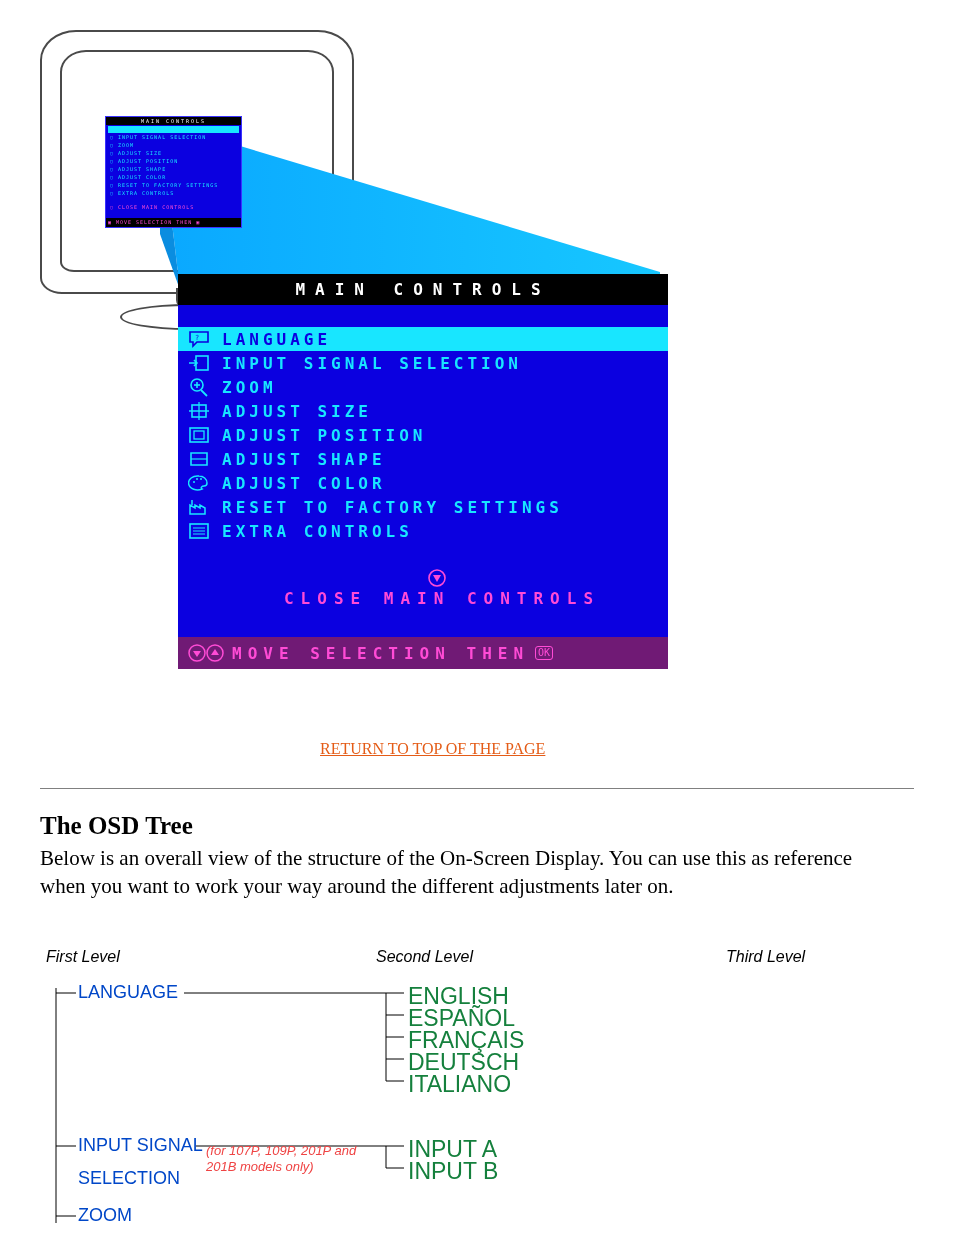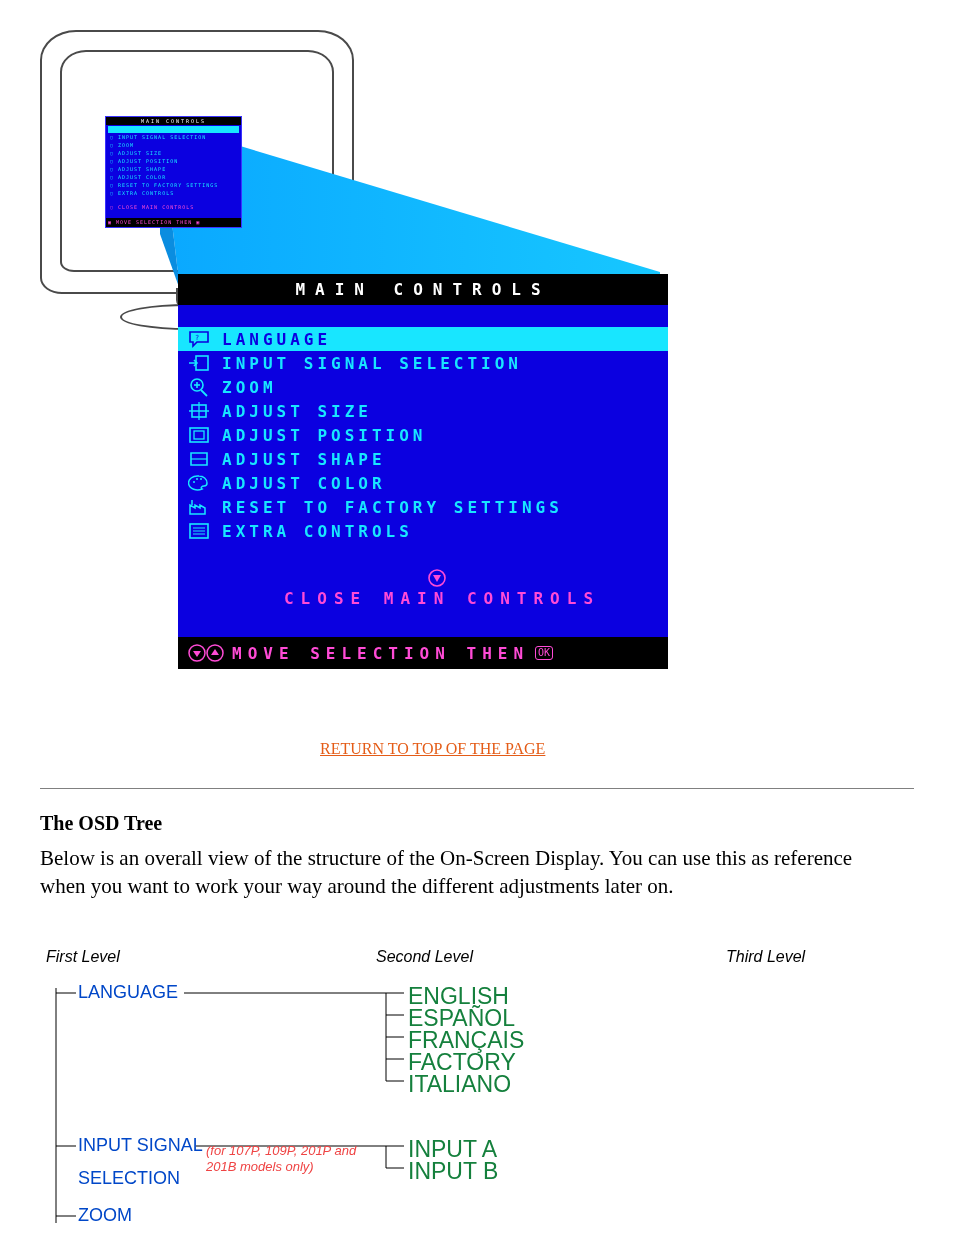--- a/index.html
+++ b/index.html
@@ -178,21 +178,21 @@
     color: #ff4bd6;
     width: 26px;
   }
   .osd-close .osd-label {
     color: #ff4bd6;
     letter-spacing: 7px;
   }
   .osd-footer {
     position: absolute;
     left: 0; right: 0; bottom: 0;
-    background: #000000;
+    background: #701a75;
     display: flex;
     align-items: center;
     padding: 5px 8px;
   }
   .osd-footer .osd-icon {
     color: #ff4bd6;
     width: 40px;
   }
   .osd-footer .osd-label {
     color: #ff4bd6;
@@ -231,21 +231,21 @@
     right: 40px;
     top: 788px;
     border-top: 1px solid #808080;
   }
   
   .tree-heading {
     position: absolute;
     left: 40px;
     top: 812px;
     font-family: Georgia, "Times New Roman", serif;
-    font-size: 20px;
+    font-size: 25px;
     font-weight: bold;
     color: #000;
   }
   .tree-para {
     position: absolute;
     left: 40px;
     top: 844px;
     width: 860px;
     font-family: Georgia, "Times New Roman", serif;
     font-size: 21px;
@@ -503,20 +503,20 @@
 
     <div class="lvl1" style="left:32px; top:187px;">INPUT SIGNAL</div>
     <div class="lvl1" style="left:32px; top:220px;">SELECTION</div>
     <div class="note" style="left:160px; top:195px; width:170px;">(for 107P, 109P, 201P and 201B models only)</div>
 
     <div class="lvl1" style="left:32px; top:257px;">ZOOM</div>
 
     <div class="lvl2" style="left:362px; top:35px;">ENGLISH</div>
     <div class="lvl2" style="left:362px; top:57px;">ESPAÑOL</div>
     <div class="lvl2" style="left:362px; top:79px;">FRANÇAIS</div>
-    <div class="lvl2" style="left:362px; top:101px;">FACTORY</div>
+    <div class="lvl2" style="left:362px; top:101px;">DEUTSCH</div>
     <div class="lvl2" style="left:362px; top:123px;">ITALIANO</div>
 
     <div class="lvl2" style="left:362px; top:188px;">INPUT A</div>
     <div class="lvl2" style="left:362px; top:210px;">INPUT B</div>
   </div>
 
 </div>
 
 </body></html>

